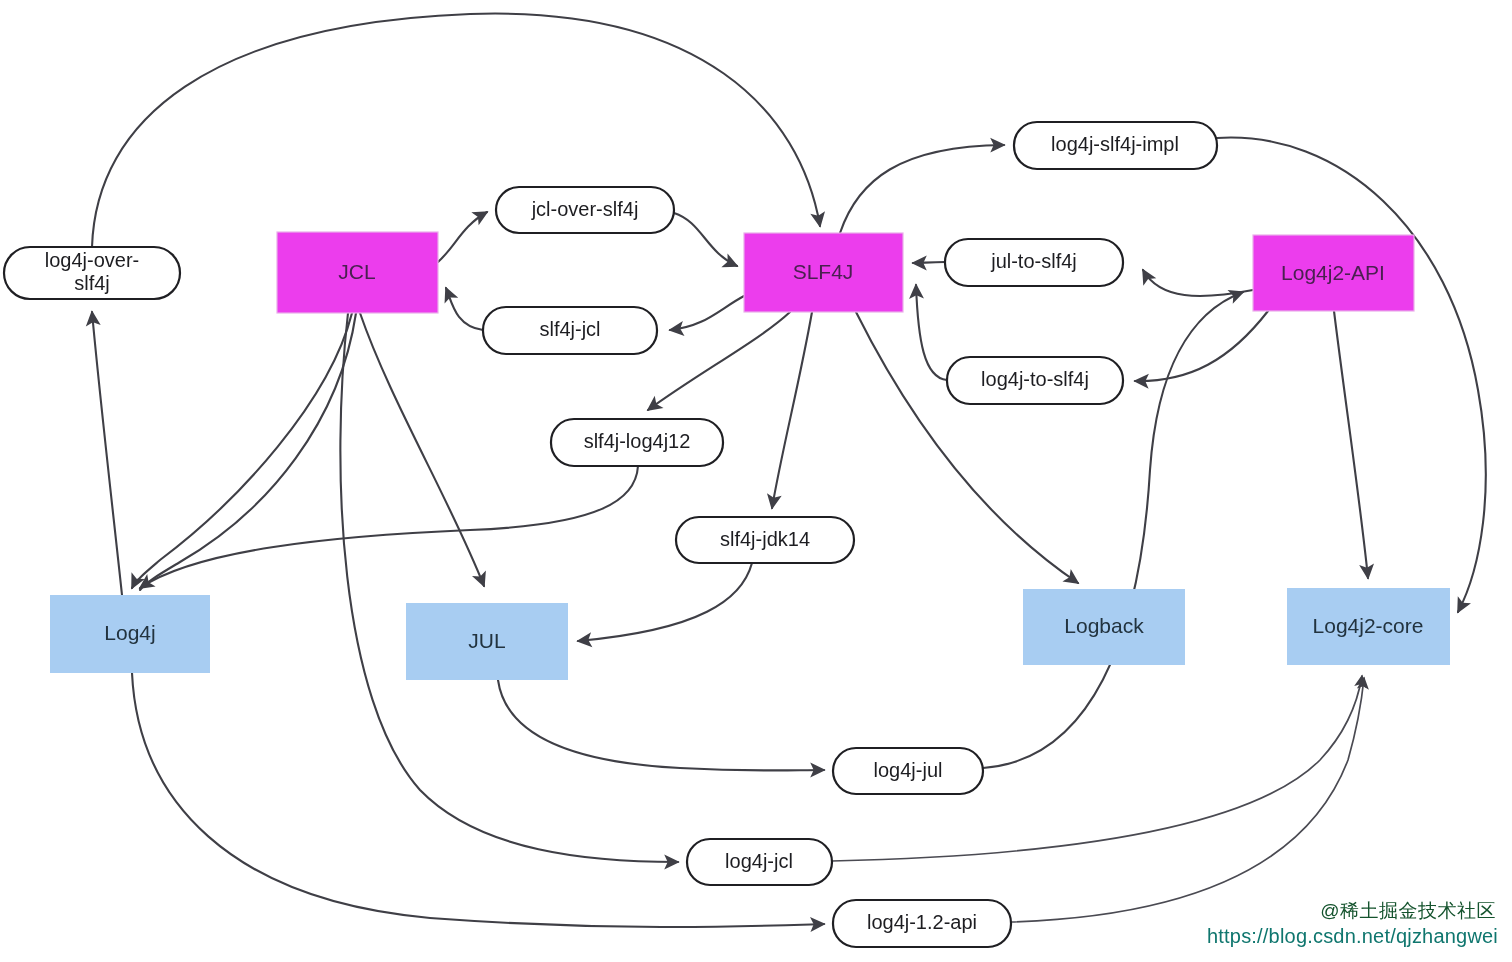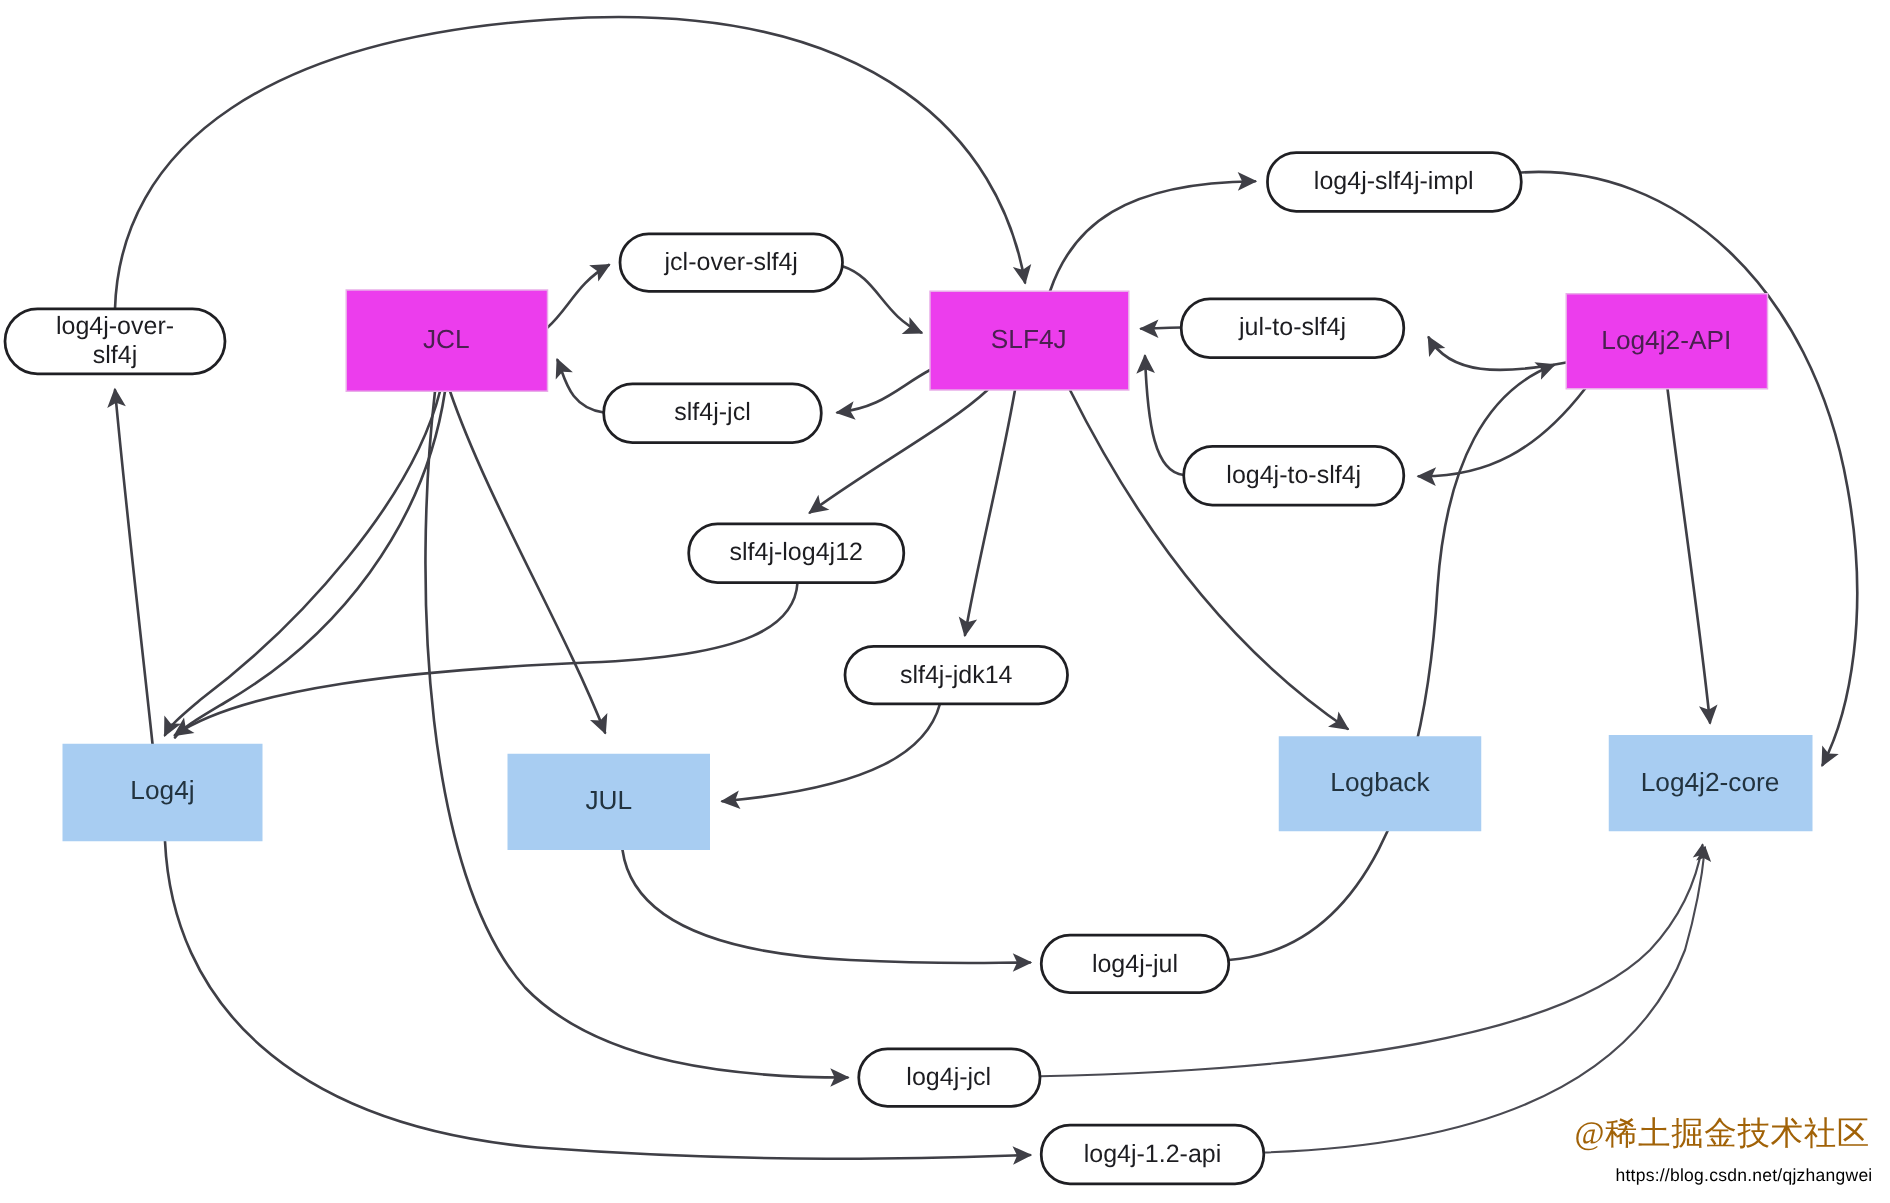--- a/index.html
+++ b/index.html
@@ -65,32 +65,32 @@
     font-size: 20px;
   }
   .label-round-sm {
     fill: #1d1d21;
     font-size: 20px;
   }
   .watermark-cn {
     position: absolute;
     right: 16px;
     bottom: 38px;
-    font-size: 26px;
-    color: #a16207;
+    font-size: 19px;
+    color: #14532d;
     letter-spacing: 0.5px;
-    font-family: Liberation Serif, serif;
+    font-family: Liberation Sans, sans-serif;
     white-space: nowrap;
   }
   .watermark-url {
     position: absolute;
     right: 14px;
     bottom: 14px;
-    font-size: 14px;
-    color: #000000;
+    font-size: 20px;
+    color: #0f766e;
     letter-spacing: 0.2px;
     font-family: "Liberation Sans", sans-serif;
     white-space: nowrap;
   }
 </style>
 </head>
 <body>
 
 <div id="canvas">
 

